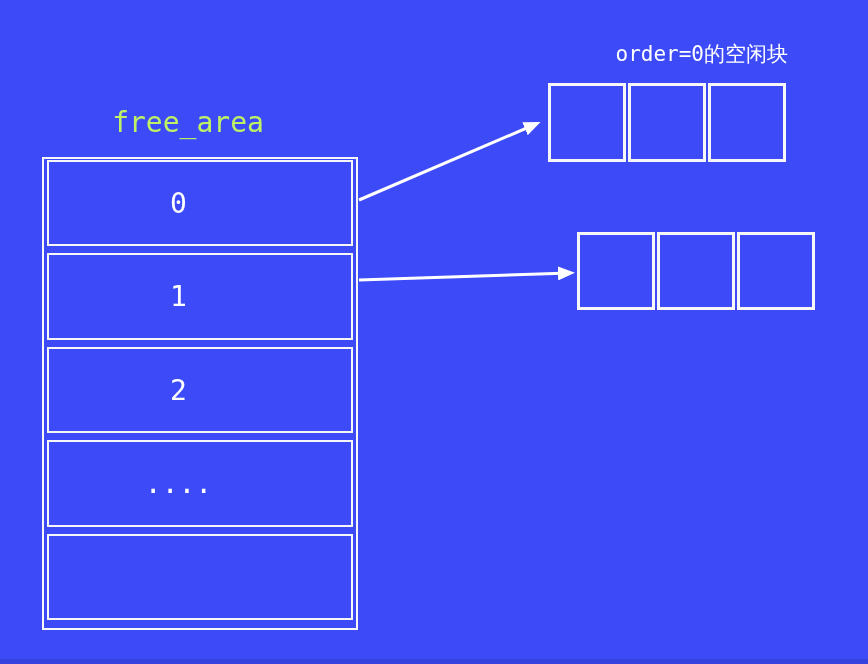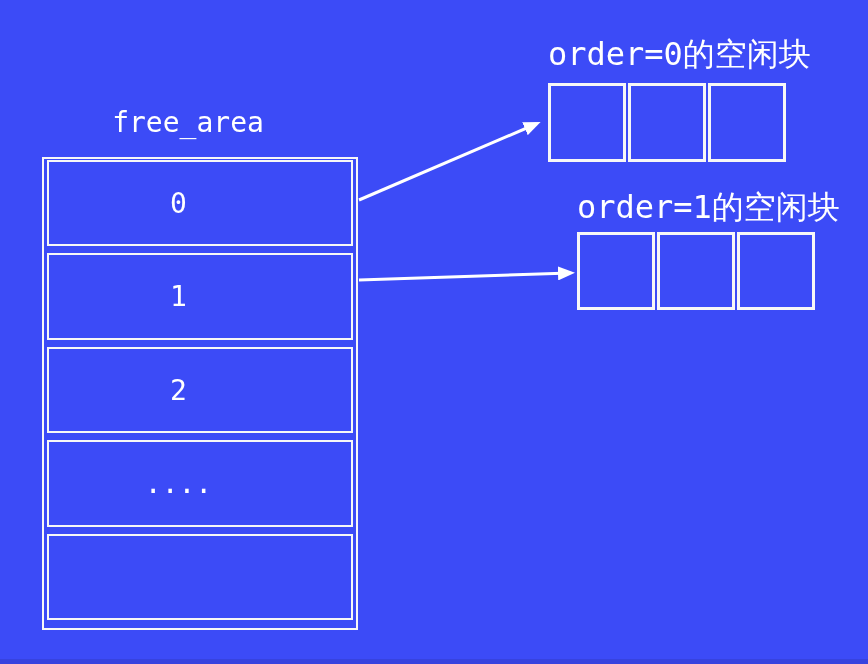--- a/index.html
+++ b/index.html
@@ -26,21 +26,21 @@
     left: 0; top: 0;
     width: 868px; height: 664px;
     pointer-events: none;
   }
   .diagram-title {
     position: absolute;
     left: 30px;
     top: 108px;
     width: 316px;
     text-align: center;
-    color: #ffffff;
+    color: #bef264;
     font-size: 28px;
     line-height: 30px;
     white-space: nowrap;
   }
   .stack {
     position: absolute;
     left: 42px;
     top: 157px;
     width: 316px;
     height: 473px;
@@ -58,23 +58,23 @@
     justify-content: center;
     color: #FFFFFF;
     font-size: 28px;
     white-space: nowrap;
   }
   .stack-cell.shift-left { padding-right: 43px; }
   .stack-cell.small-caps { font-size: 27px; }
   .row-label {
     position: absolute;
     color: #FFFFFF;
-    font-size: 32px;
+    font-size: 21px;
     line-height: 27px;
-    text-align: left;
+    text-align: right;
     white-space: nowrap;
   }
   .row-label.order0 { left: 548px; top: 41px; width: 240px; }
   .row-label.order1 { left: 577px; top: 194px; width: 241px; }
   .block-row {
     position: absolute;
     display: flex;
     gap: 2px;
   }
   .block-row.order0 { left: 548px; top: 83px; }
@@ -116,21 +116,20 @@
     <div class="stack-cell"></div>
   </div>
 
   <div class="row-label order0">order=0的空闲块</div>
   <div class="block-row order0">
     <div class="block-cell"></div>
     <div class="block-cell"></div>
     <div class="block-cell"></div>
   </div>
 
-  <div class="row-label order1">order=1的空闲块</div>
   <div class="block-row order1">
     <div class="block-cell"></div>
     <div class="block-cell"></div>
     <div class="block-cell"></div>
   </div>
 
   <div class="bottom-strip"></div>
 
 </div>
 

